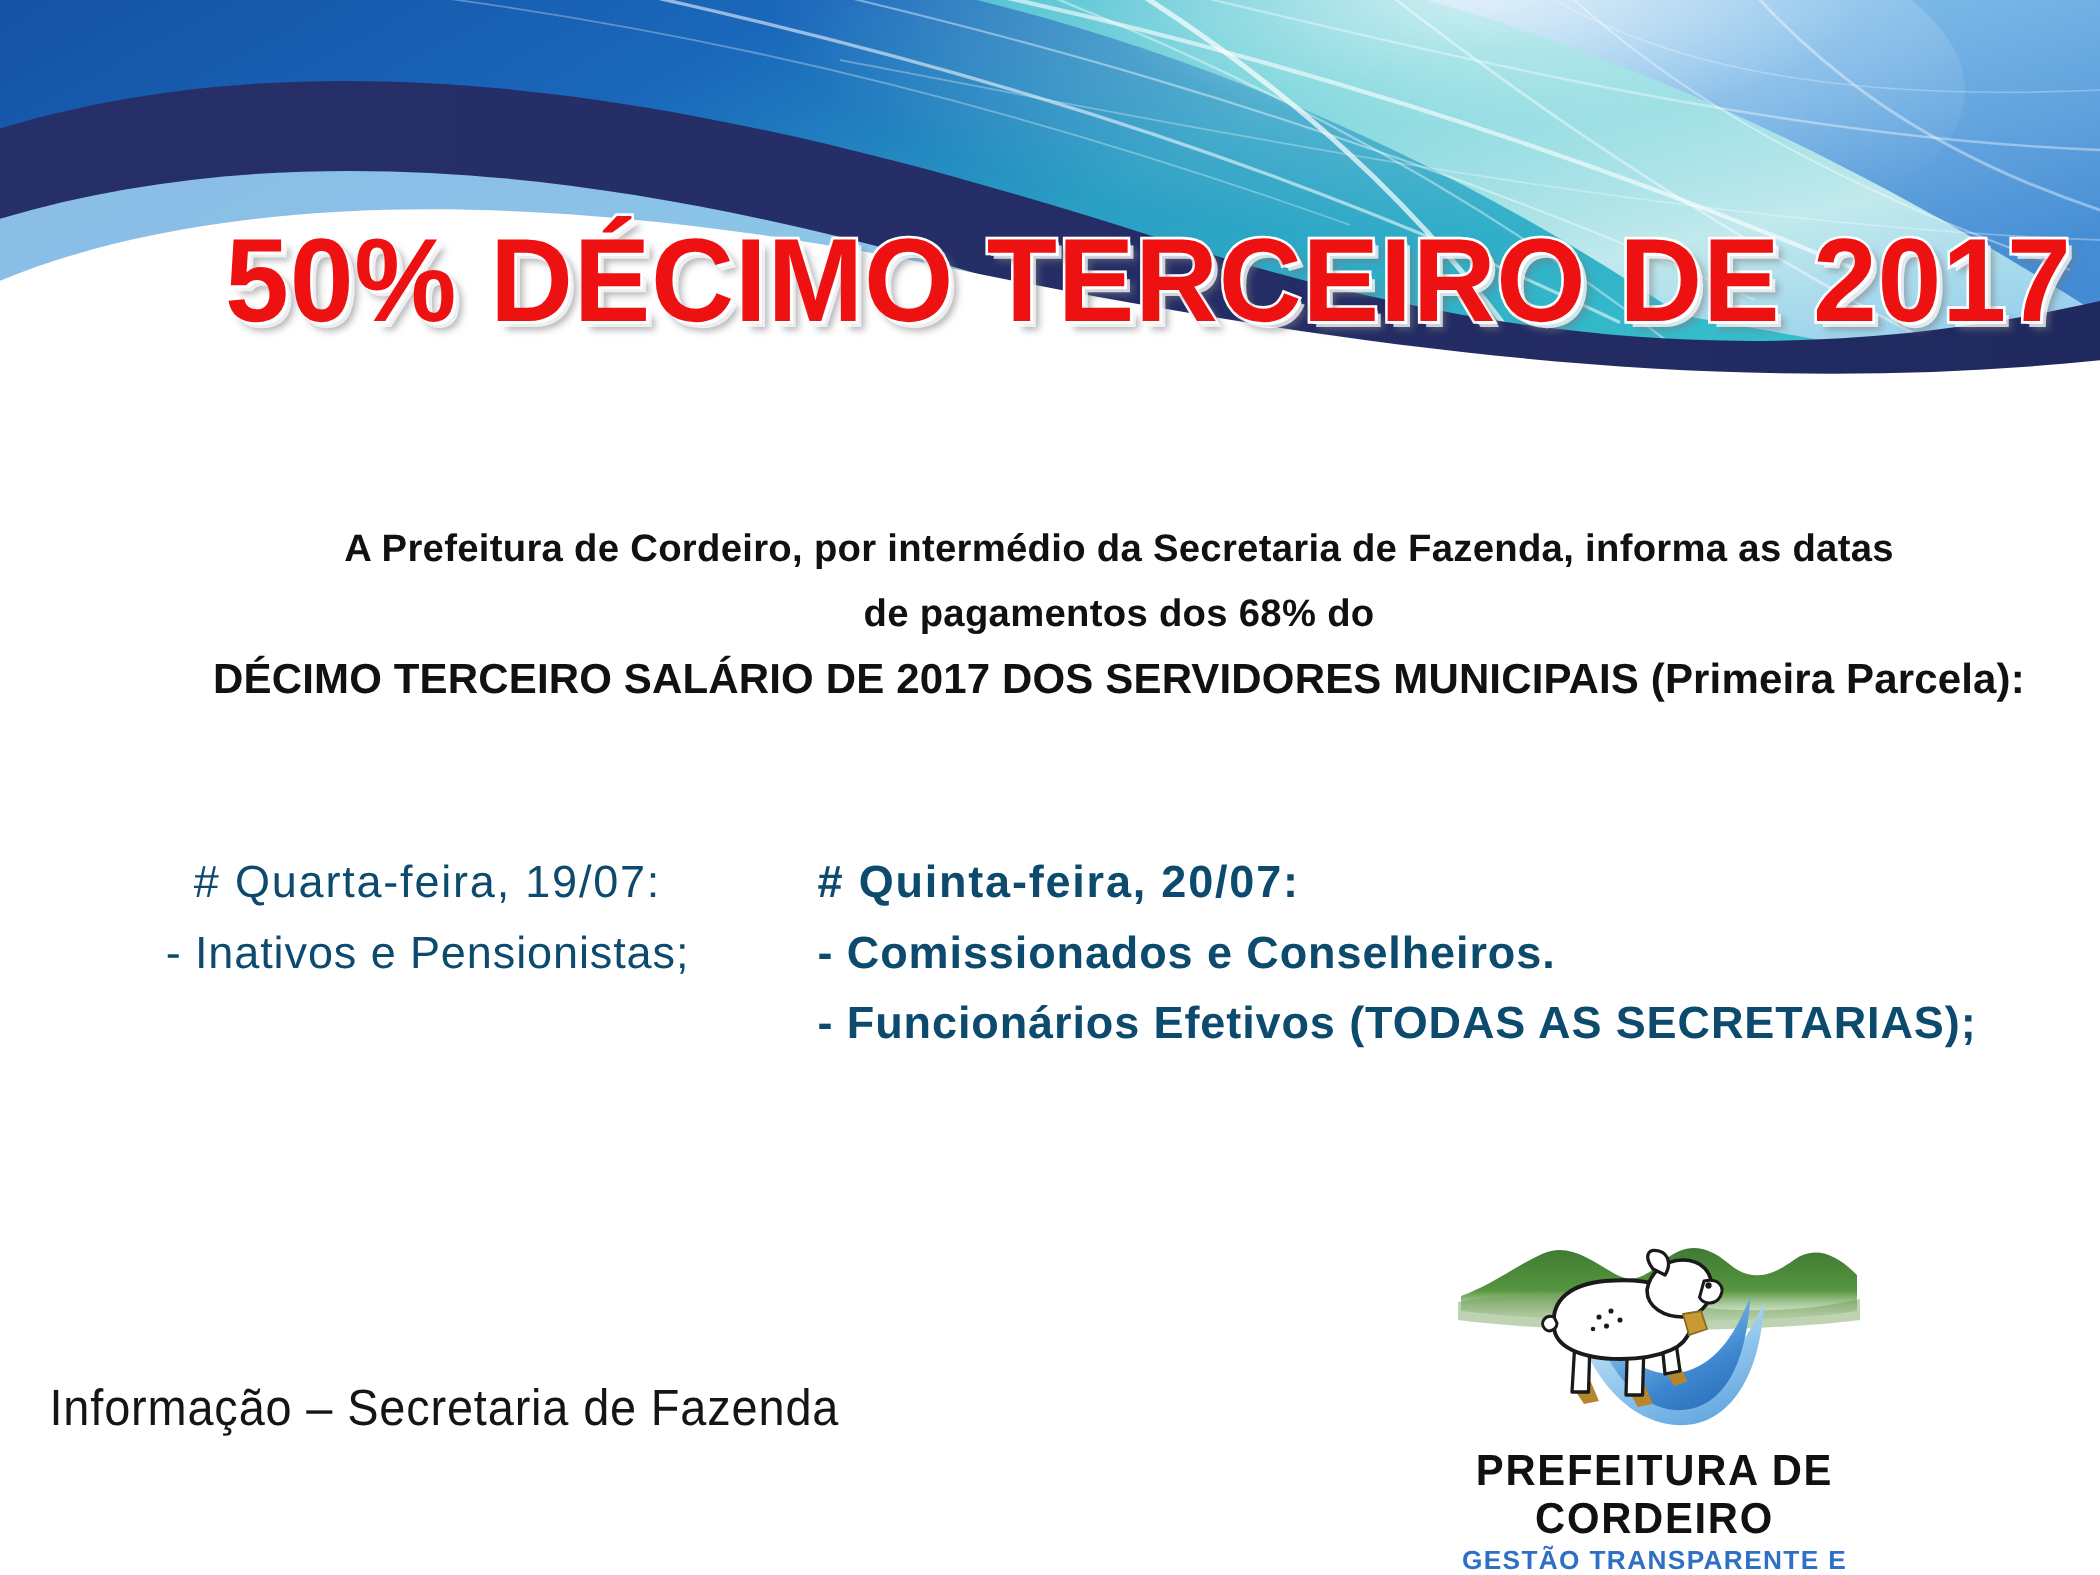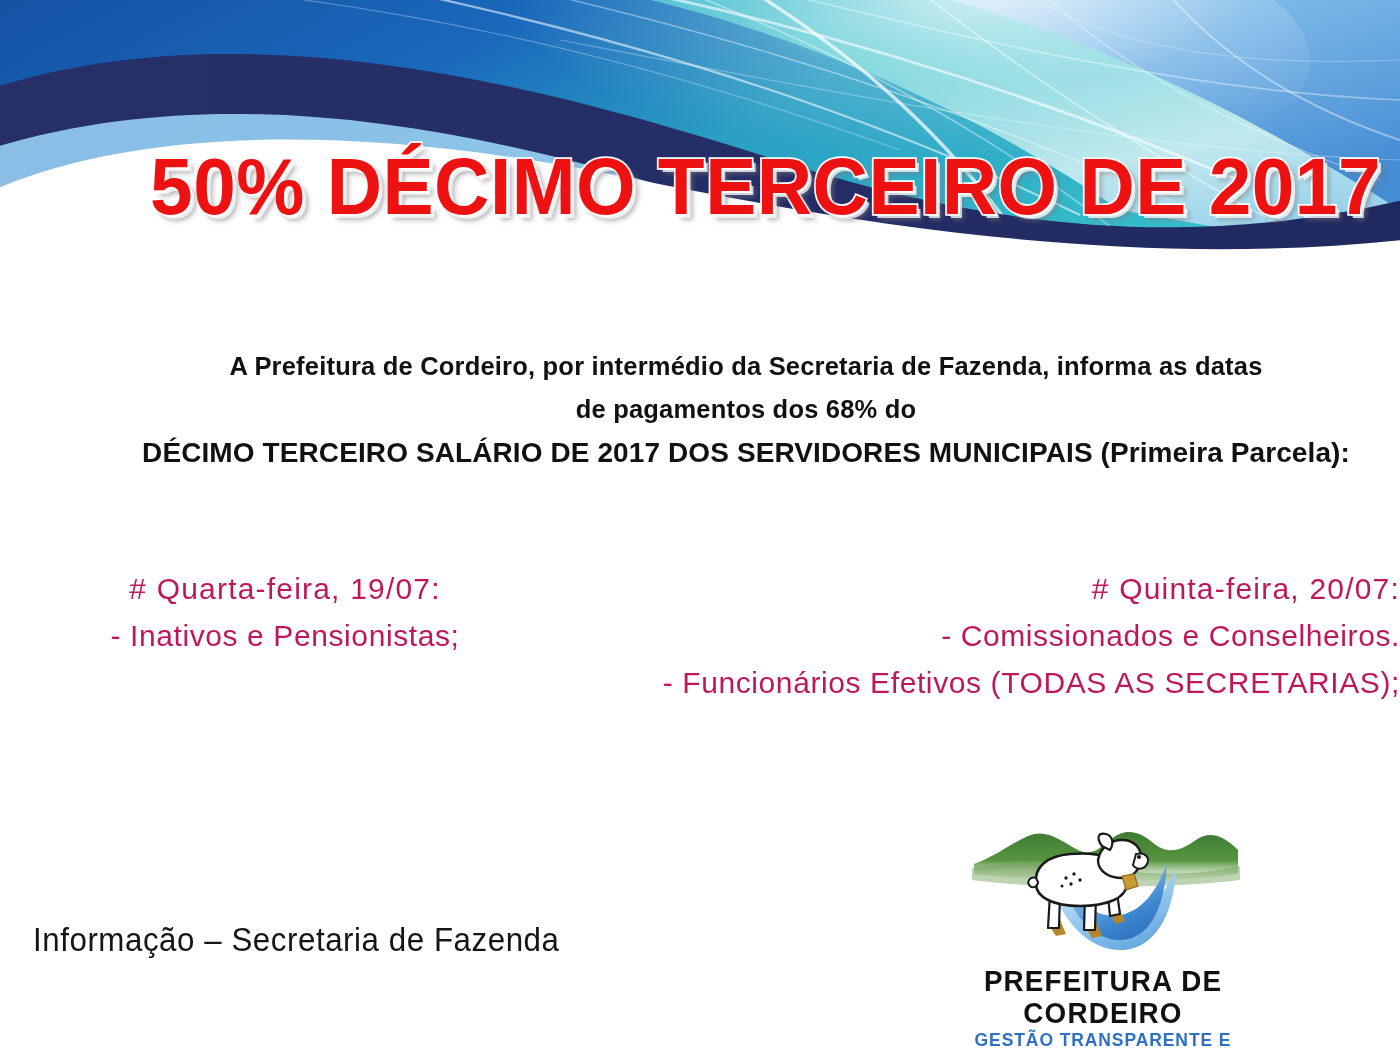--- a/index.html
+++ b/index.html
@@ -89,34 +89,35 @@
   .columns {
     position: absolute;
     left: 0;
     top: 565px;
     width: 1400px;
     height: 160px;
   }
   .col {
     position: absolute;
     font-family: "Liberation Sans", sans-serif;
-    color: #be185d;
+    color: #0c4a6e;
     font-size: 30px;
     line-height: 47px;
     letter-spacing: 0.6px;
   }
   .col-left {
     left: 30px;
     width: 510px;
     text-align: center;
   }
   .col-right {
     left: 545px;
     width: 855px;
-    text-align: right;
+    text-align: left;
+    font-weight: bold;
   }
   .col .line { display: block; white-space: nowrap; }
   .col .head { letter-spacing: 1.2px; }
 
   
   .footnote {
     position: absolute;
     left: 33px;
     top: 920px;
     font-family: "Liberation Sans Narrow", "Liberation Sans", sans-serif;

